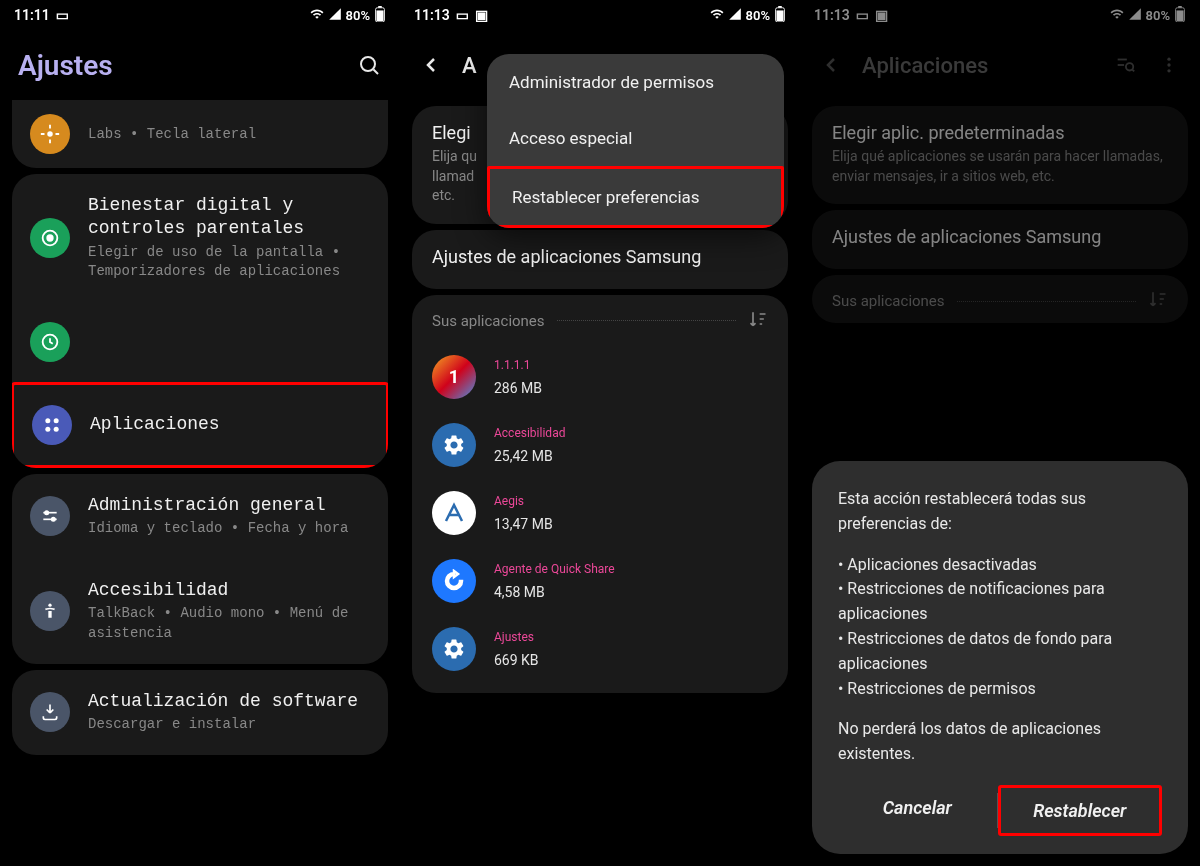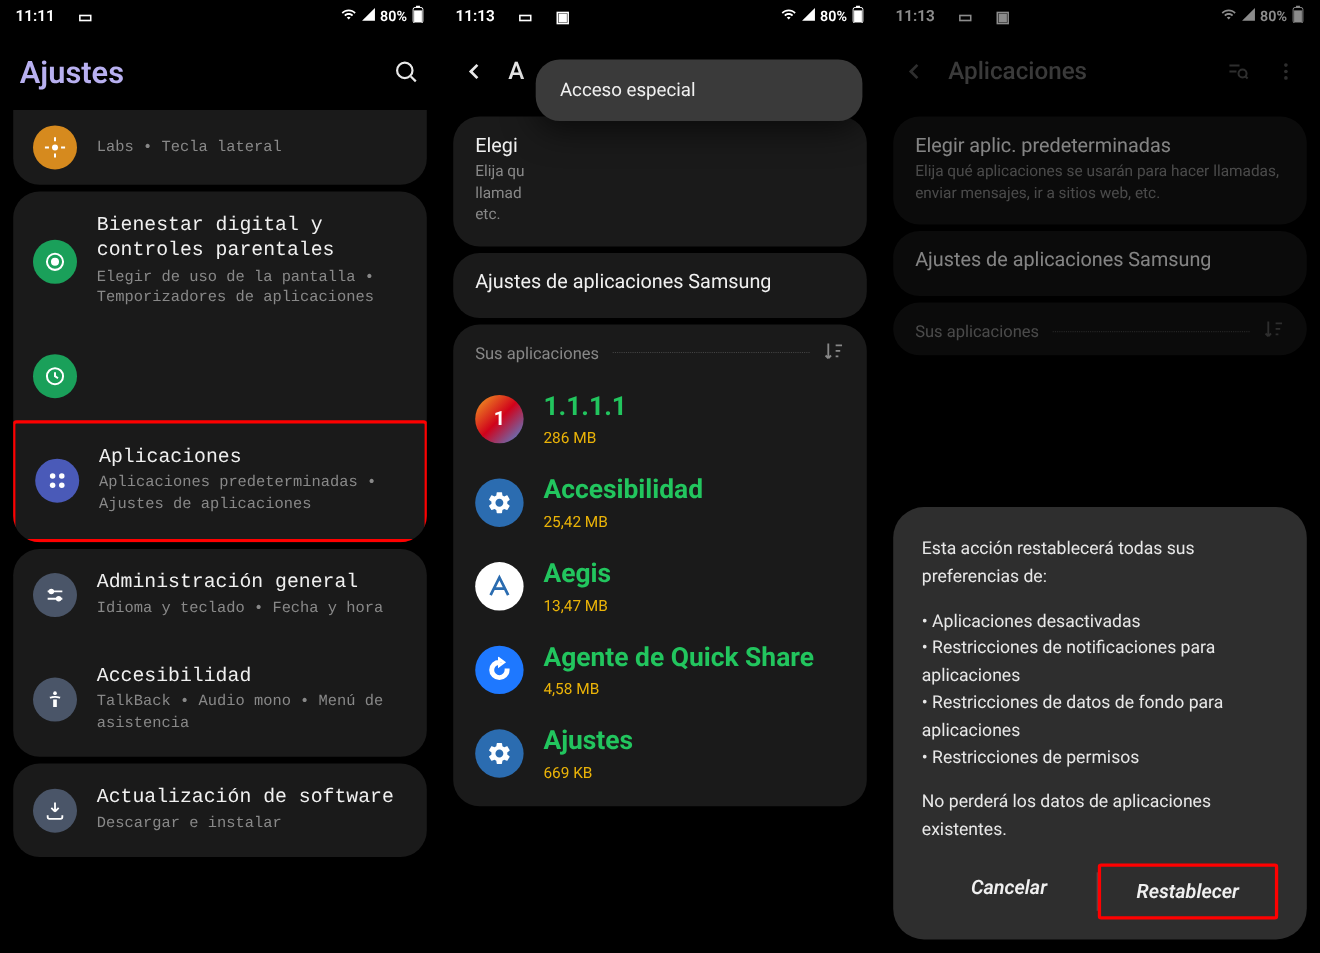--- a/index.html
+++ b/index.html
@@ -22,21 +22,21 @@
   .status-bar {
     height: 30px;
     display: flex;
     justify-content: space-between;
     align-items: center;
     padding: 0 14px;
     font-size: 14px;
     font-weight: 600;
     color: #fff;
   }
-  .status-left { display: flex; align-items: center; gap: 21px; }
+  .status-left { display: flex; align-items: center; gap: 6px; }
   .status-right { display: flex; align-items: center; gap: 4px; font-size: 13px; }
 
   .header {
     height: 70px;
     display: flex;
     align-items: center;
     padding: 0 18px;
     gap: 18px;
   }
   .header-title-large {
@@ -102,22 +102,22 @@
 
   .app-row {
     display:flex; align-items:center; gap:18px;
     padding: 12px 20px;
   }
   .app-icon {
     width:44px; height:44px; border-radius:50%;
     display:flex; align-items:center; justify-content:center;
     flex-shrink:0; font-weight:700; font-size:18px;
   }
-  .app-name { font-size:24px; color:#22c55e;font-weight:bold; }
-  .app-size { font-size:14px; color:#eab308; margin-top:8px; }
+  .app-name { font-size:12px; color:#ec4899; }
+  .app-size { font-size:14px; color:#e5e5e5; margin-top:8px; }
 
   
   .popup-menu {
     position:absolute;
     top:54px; left:87px; right:16px;
     background:#3a3a3a;
     border-radius:22px;
     overflow:hidden;
     z-index:10;
     box-shadow:0 8px 30px rgba(0,0,0,0.6);
@@ -239,21 +239,20 @@
       <div class="setting-icon" style="background:#4a5ab8">
         <svg width="20" height="20" viewBox="0 0 24 24" fill="#fff">
             <circle cx="7" cy="7" r="3"></circle>
             <circle cx="17" cy="7" r="3"></circle>
             <circle cx="7" cy="17" r="3"></circle>
             <circle cx="17" cy="17" r="3"></circle>
           </svg>
       </div>
       <div class="setting-text">
         <div class="setting-title">Aplicaciones</div>
-        <div class="setting-sub">Aplicaciones predeterminadas  •  Ajustes de aplicaciones</div>
       </div>
     </div>
   </div>
 
   <div class="card">
     <div class="setting-item">
       <div class="setting-icon" style="background:#4a5568">
         <svg width="20" height="20" viewBox="0 0 24 24" fill="none" stroke="#fff" stroke-width="2">
             <line x1="4" y1="8" x2="20" y2="8"></line>
             <line x1="4" y1="16" x2="20" y2="16"></line>
@@ -400,21 +399,23 @@
           </svg>
       </div>
       <div>
         <div class="app-name">Ajustes</div>
         <div class="app-size">669 KB</div>
       </div>
     </div>
   </div>
 
   <div class="popup-menu">
+    <div class="popup-item">Administrador de permisos</div>
     <div class="popup-item">Acceso especial</div>
+    <div class="popup-item highlight-red" style="border-radius:2px">Restablecer preferencias</div>
   </div>
 </div>
 
 <div class="screen">
   <div class="status-bar">
     <div class="status-left">
       <span>11:13</span>
       <span>▭</span>
       <span>▣</span>
     </div>

